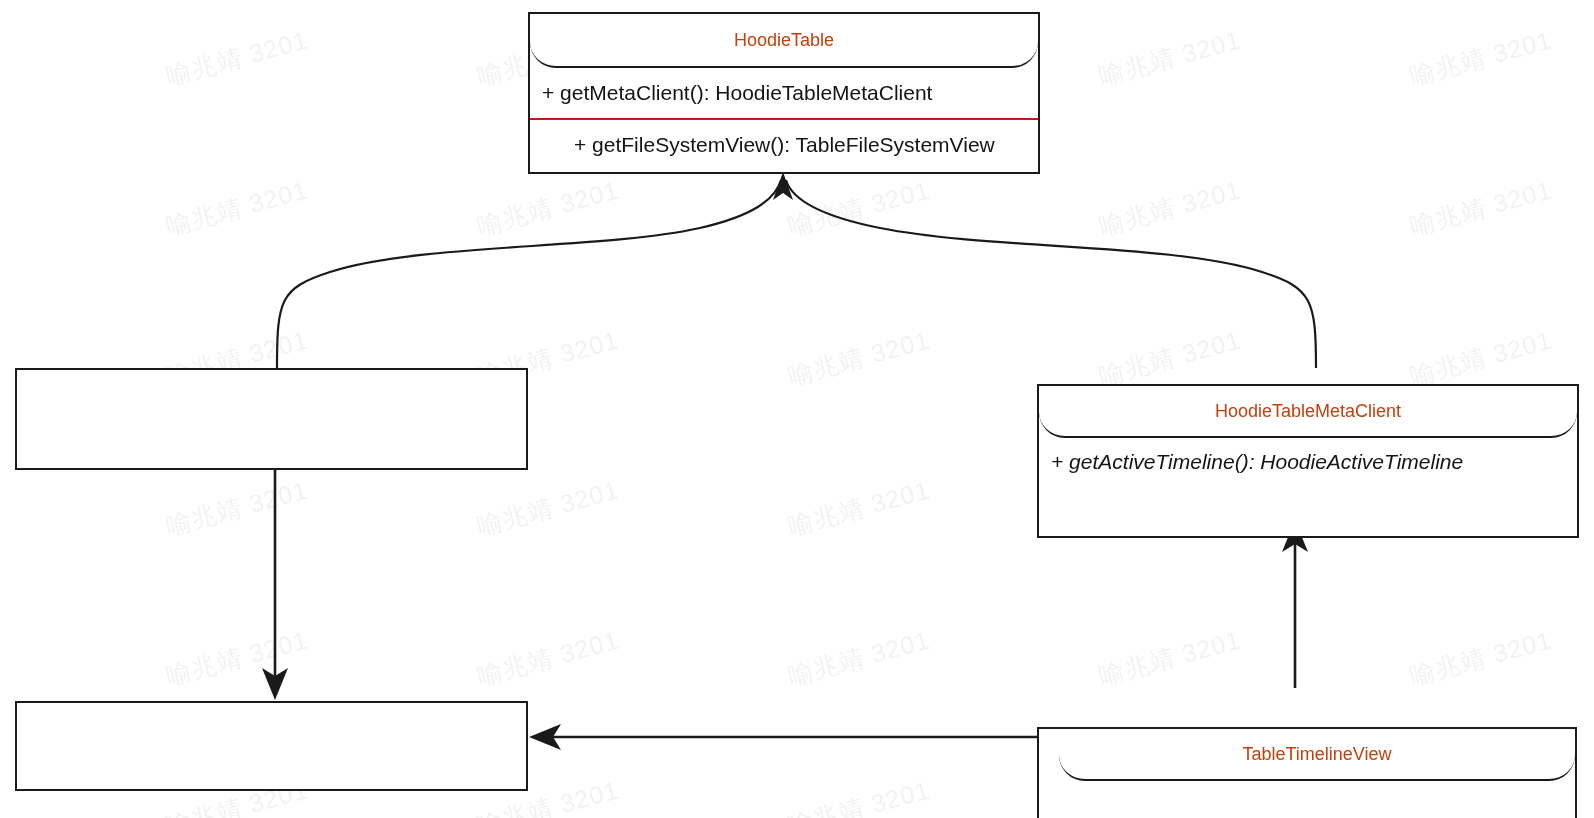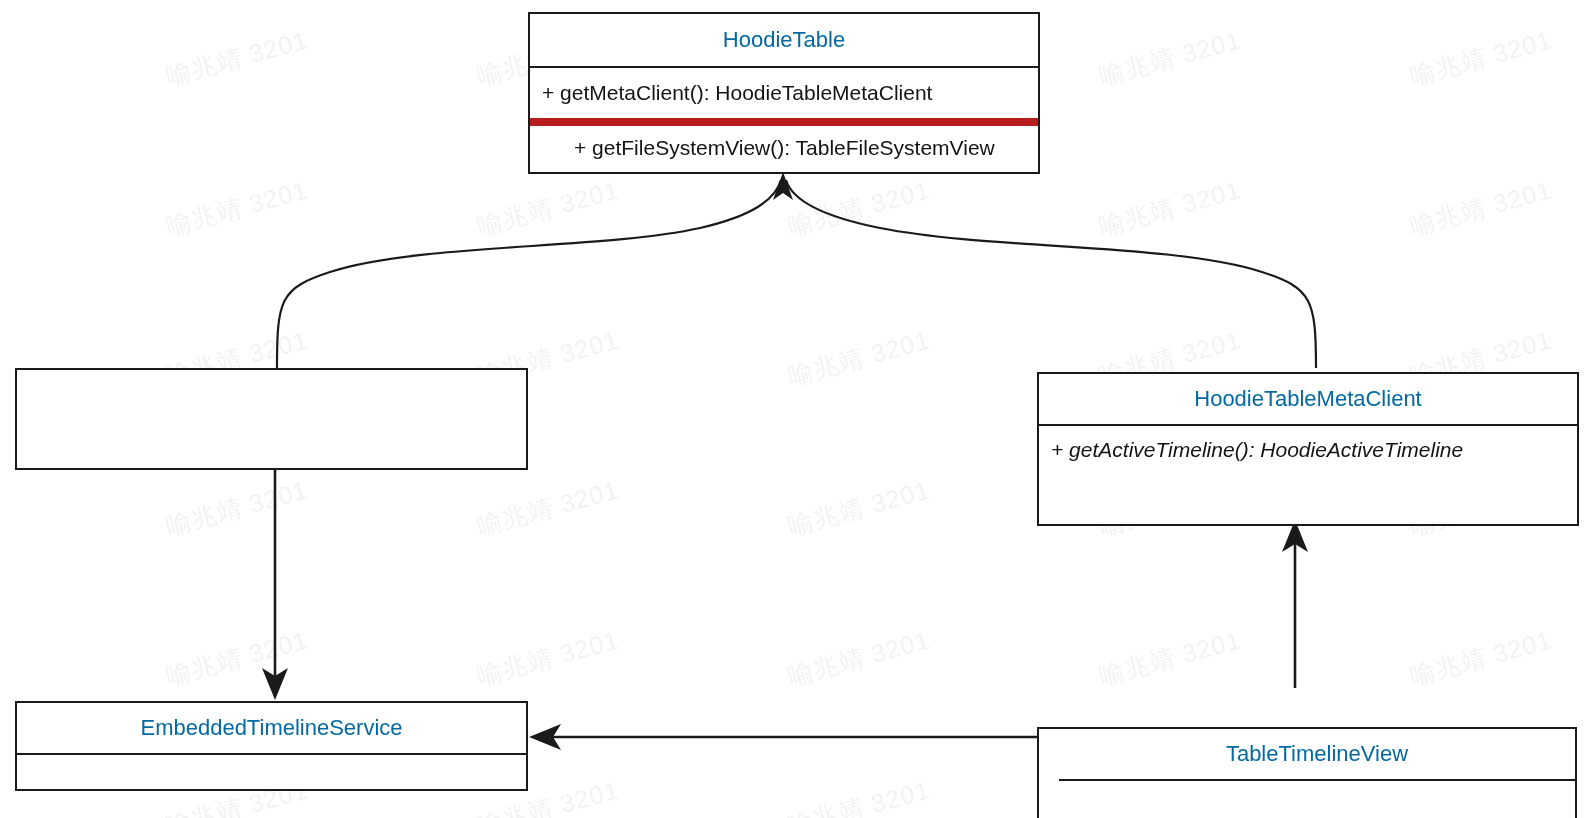--- a/index.html
+++ b/index.html
@@ -54,43 +54,44 @@
   .uml-class {
     position: absolute;
     box-sizing: border-box;
     border: 2px solid #1a1a1a;
     background: #ffffff;
     z-index: 2;
   }
   .uml-class-name {
     box-sizing: border-box;
     text-align: center;
-    font-size: 22px;
-    color: #0369a1;
+    font-size: 18px;
+    color: #c2410c;
     border-bottom: 2px solid #1a1a1a;
     display: flex;
     align-items: center;
     justify-content: center;
     background: transparent;
+    border-radius: 26px;
   }
   .uml-members {
     box-sizing: border-box;
     background: transparent;
   }
   .uml-member {
     box-sizing: border-box;
     font-size: 21px;
     color: #141414;
     padding-left: 12px;
     display: flex;
     align-items: center;
     white-space: nowrap;
   }
   .uml-member + .uml-member {
-    border-top: 8px solid #b91c1c;
+    border-top: 2px solid #b91c1c;
     padding-left: 44px;
   }
   .empty-compartment {
     width: 100%;
     height: 100%;
   }
 </style>
 </head>
 <body>
 
@@ -165,29 +166,28 @@
       <div class="uml-member" style="height:52px;">+ getFileSystemView(): TableFileSystemView</div>
     </div>
   </div>
 
   <div class="uml-class" style="left:15px; top:368px; width:513px; height:102px;">
     <div class="uml-members" style="height:46px;">
       <div class="empty-compartment"></div>
     </div>
   </div>
 
-  <div class="uml-class" style="left:1037px; top:372px; width:542px; height:154px;">
+  <div class="uml-class" style="left:1037px; top:384px; width:542px; height:154px;">
     <div class="uml-class-name" style="height:52px;">HoodieTableMetaClient</div>
     <div class="uml-members" style="height:98px;font-style:italic;">
       <div class="uml-member" style="height:48px;">+ getActiveTimeline(): HoodieActiveTimeline</div>
     </div>
   </div>
 
   <div class="uml-class" style="left:15px; top:701px; width:513px; height:90px;">
-    <div class="uml-class-name" style="height:52px;">EmbeddedTimelineService</div>
     <div class="uml-members" style="height:34px;">
       <div class="empty-compartment"></div>
     </div>
   </div>
 
   <div class="uml-class" style="left:1037px; top:727px; width:540px; height:124px;padding-left:20px;">
     <div class="uml-class-name" style="height:52px;">TableTimelineView</div>
     <div class="uml-members" style="height:40px;">
       <div class="empty-compartment"></div>
     </div>

